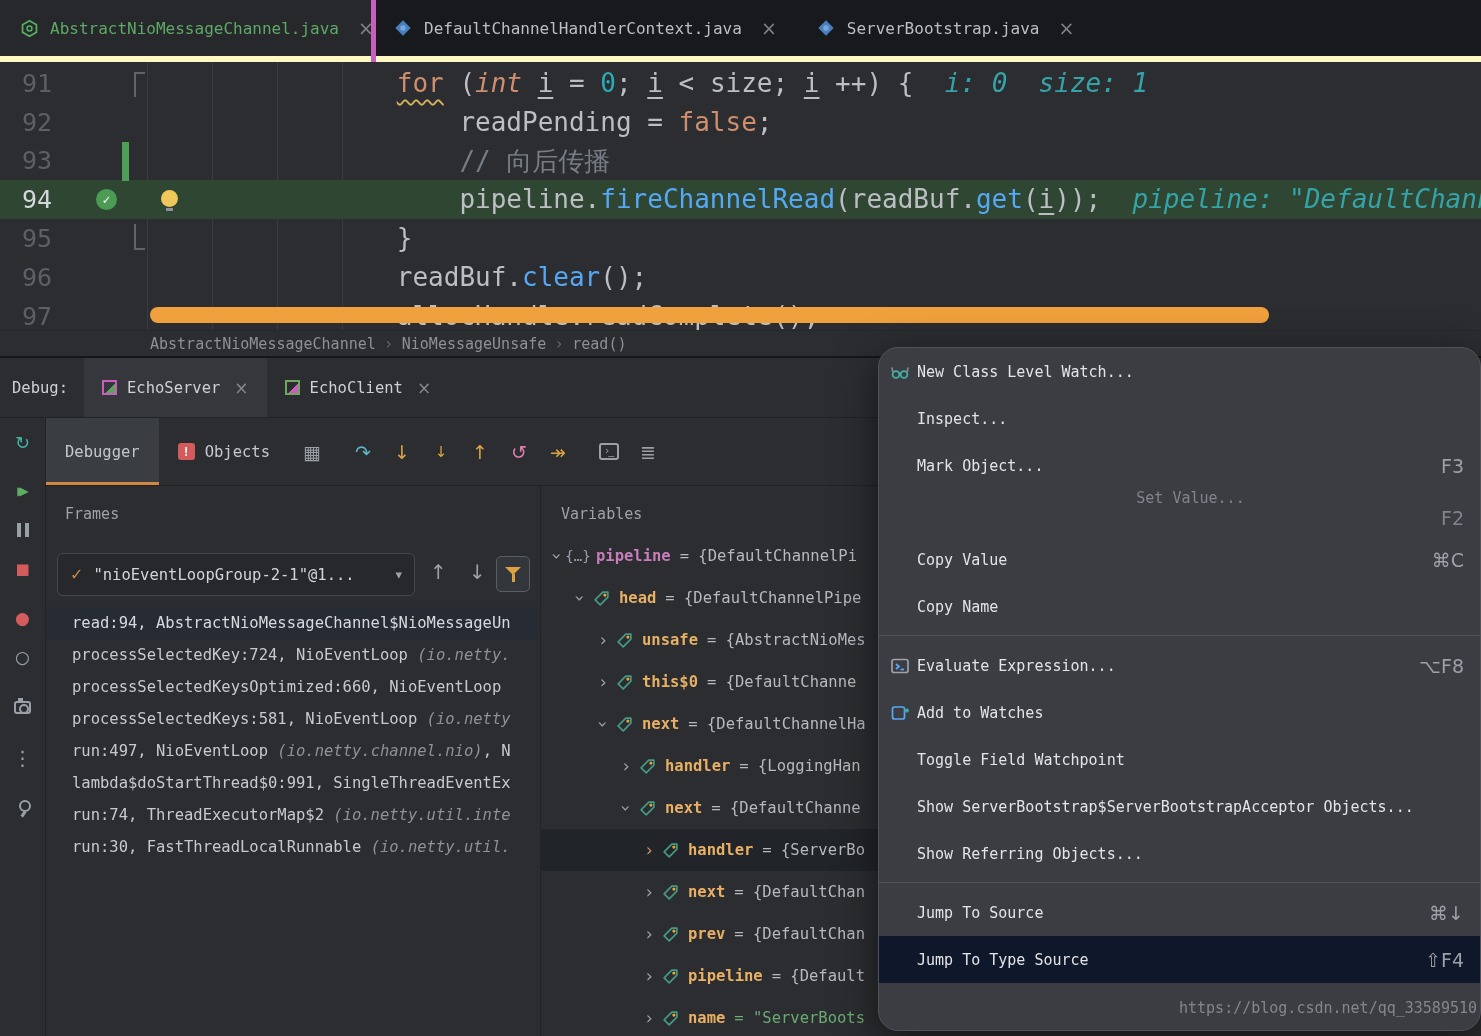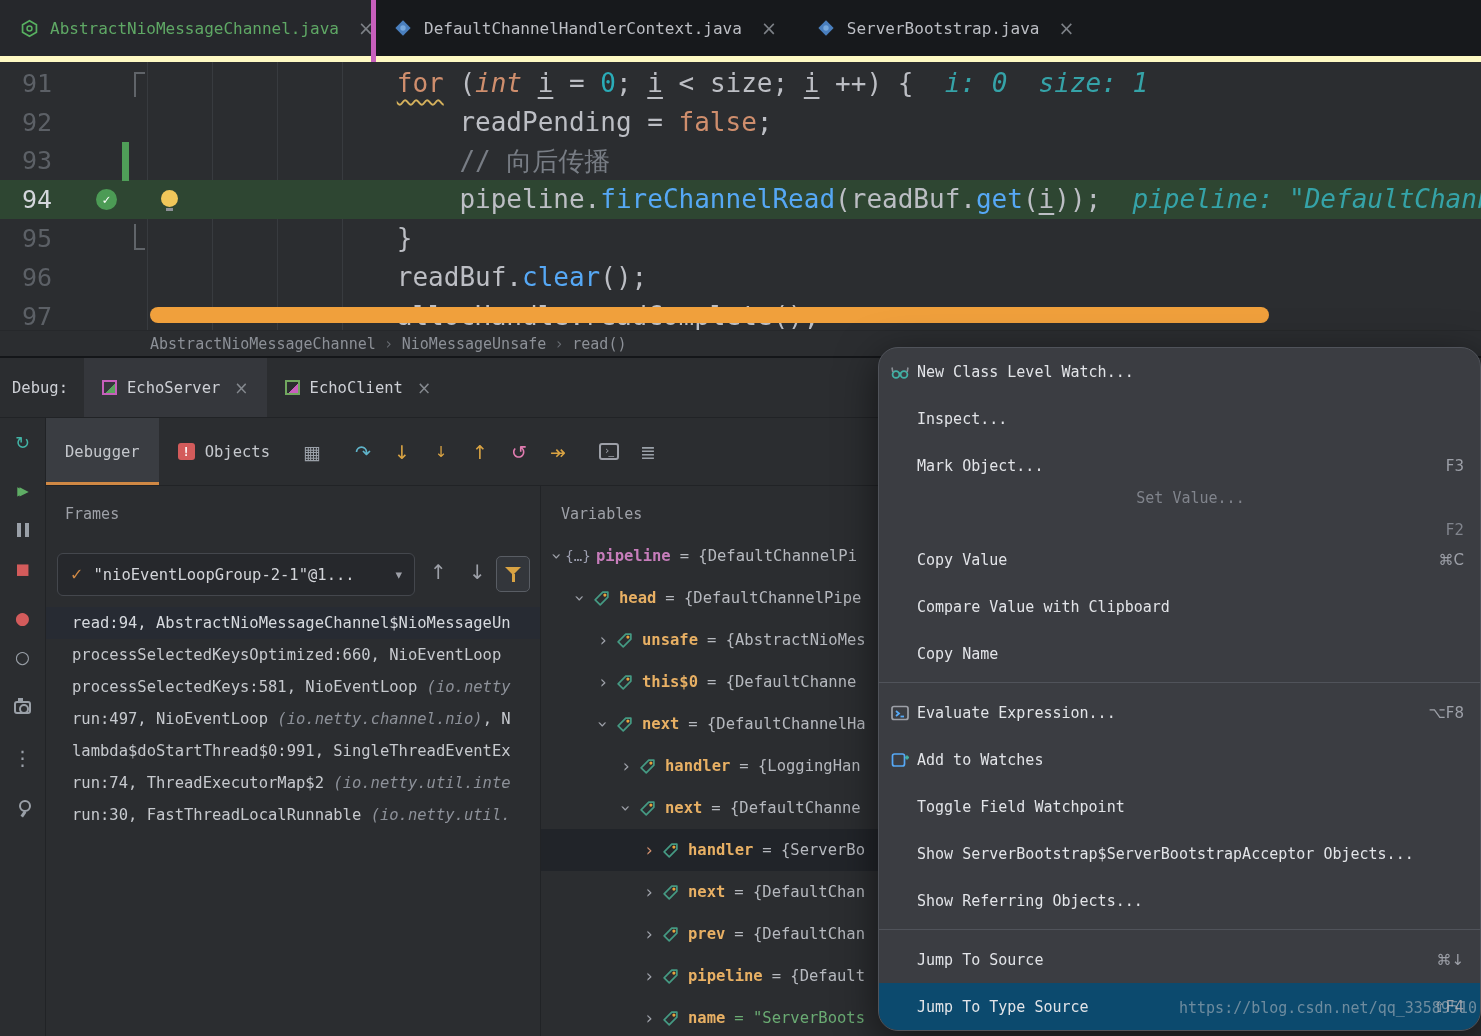--- a/index.html
+++ b/index.html
@@ -147,24 +147,24 @@
   .vval { color:#b6b9bf; margin-left:9px; }
   .vval.string { color:#6aab73; }
 
   
   #menu { position:absolute; left:878px; top:347px; width:603px; height:684px; background:#3b3d42;
     border:1px solid #50535a; border-radius:20px; overflow:hidden; z-index:50;
     box-shadow:0 10px 40px rgba(0,0,0,.55); }
   .mitem { height:47px; display:flex; align-items:center; padding:0 16px 0 38px; font-size:15px;
     color:#e2e4e8; position:relative; white-space:pre; }
   .mitem.disabled { color:#80848c;flex-direction:column; }
-  .mitem.hover { background:#0c4a6e; }
+  .mitem.hover { background:#0f172a; }
   .micon { position:absolute; left:10px; width:22px; height:22px; display:flex; align-items:center; justify-content:center; }
-  .shortcut { margin-left:auto; color:#9da0a8; font-size:15px; font-family:"DejaVu Sans", sans-serif; }
-  .mitem.disabled .shortcut { color:#80848c;margin-top:14px; }
+  .shortcut { margin-left:auto; color:#9da0a8; font-size:19px; font-family:"DejaVu Sans", sans-serif; }
+  .mitem.disabled .shortcut { color:#80848c; }
   .msep { height:1px; background:#50535a; margin:5px 0 6px; }
 
   #watermark { position:absolute; right:4px; top:999px; font-size:15px; color:rgba(190,193,199,.55); z-index:60; }
 </style>
 </head>
 <body>
 
 <div id="stage">
 
   <div id="tabbar">
@@ -326,20 +326,21 @@
         <span>"nioEventLoopGroup-2-1"@1...</span>
         <span class="combo-arrow glyph">▾</span>
       </div>
       <span id="fnav-up" class="fnav glyph">↑</span>
       <span id="fnav-down" class="fnav glyph">↓</span>
       <div class="filter-btn">
         <span class="funnel"></span>
       </div>
       <div class="frame-rows">
           <div class="frow selected"><span>read:94, AbstractNioMessageChannel$NioMessageUn</span></div>
+          <div class="frow"><span>processSelectedKey:724, NioEventLoop </span><em>(io.netty.</em></div>
           <div class="frow"><span>processSelectedKeysOptimized:660, NioEventLoop</span></div>
           <div class="frow"><span>processSelectedKeys:581, NioEventLoop </span><em>(io.netty</em></div>
           <div class="frow"><span>run:497, NioEventLoop </span><em>(io.netty.channel.nio)</em><span>, N</span></div>
           <div class="frow"><span>lambda$doStartThread$0:991, SingleThreadEventEx</span></div>
           <div class="frow"><span>run:74, ThreadExecutorMap$2 </span><em>(io.netty.util.inte</em></div>
           <div class="frow"><span>run:30, FastThreadLocalRunnable </span><em>(io.netty.util.</em></div>
         </div>
     </div>
 
     <div id="vars">
@@ -398,21 +399,20 @@
       <div class="mitem"><span class="micon"><svg width="20" height="20" viewBox="0 0 20 20" fill="none">
             <circle cx="6" cy="12.5" r="3.4" stroke="#41b0a4" stroke-width="1.8"></circle>
             <circle cx="14" cy="12.5" r="3.4" stroke="#41b0a4" stroke-width="1.8"></circle>
             <path d="M9.2 11.5c.4-.8 1.2-.8 1.6 0" stroke="#41b0a4" stroke-width="1.5"></path>
             <path d="M2.8 10 2 5.5M17.2 10l.8-4.5" stroke="#8a8e95" stroke-width="1.6"></path>
           </svg></span><span class="mlabel">New Class Level Watch...</span></div>
       <div class="mitem"><span class="mlabel">Inspect...</span></div>
       <div class="mitem"><span class="mlabel">Mark Object...</span><span class="shortcut">F3</span></div>
       <div class="mitem disabled"><span class="mlabel">Set Value...</span><span class="shortcut">F2</span></div>
       <div class="mitem"><span class="mlabel">Copy Value</span><span class="shortcut">⌘C</span></div>
-      <div class="mitem"><span class="mlabel">Compare Value with Clipboard</span></div>
       <div class="mitem"><span class="mlabel">Copy Name</span></div>
       <div class="msep"></div>
       <div class="mitem"><span class="micon"><svg width="20" height="20" viewBox="0 0 20 20" fill="none">
             <rect x="2" y="3.5" width="16" height="13" rx="2" stroke="#9da0a8" stroke-width="1.7"></rect>
             <path d="M6 8l3 2.5L6 13" stroke="#56a8f5" stroke-width="1.8"></path>
             <path d="M10.5 13.5H14" stroke="#56a8f5" stroke-width="1.8"></path>
           </svg></span><span class="mlabel">Evaluate Expression...</span><span class="shortcut">⌥F8</span></div>
       <div class="mitem"><span class="micon"><svg width="20" height="20" viewBox="0 0 20 20" fill="none">
             <rect x="2.5" y="4" width="12" height="12" rx="2" stroke="#56a8f5" stroke-width="1.7"></rect>
             <path d="M15 7.5h4M17 5.5v4" stroke="#41b0a4" stroke-width="1.8"></path>

